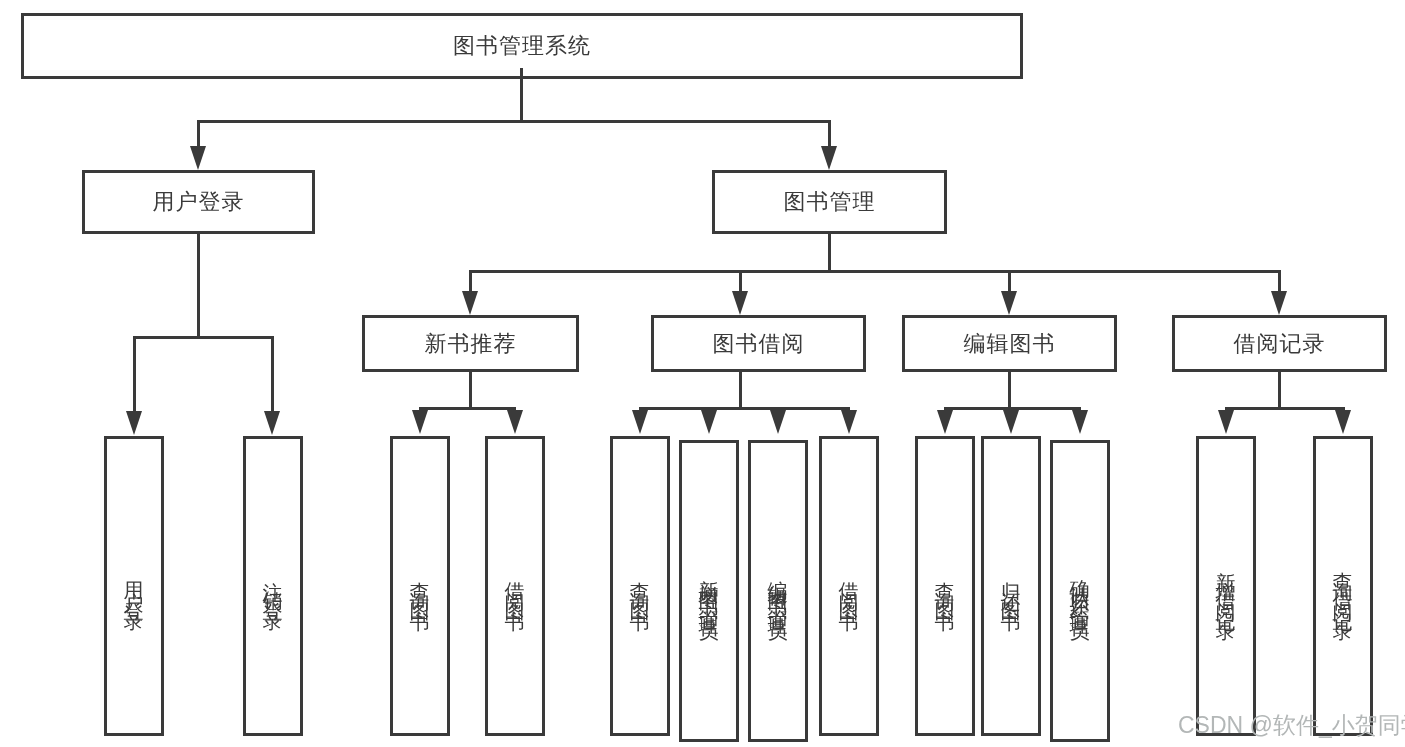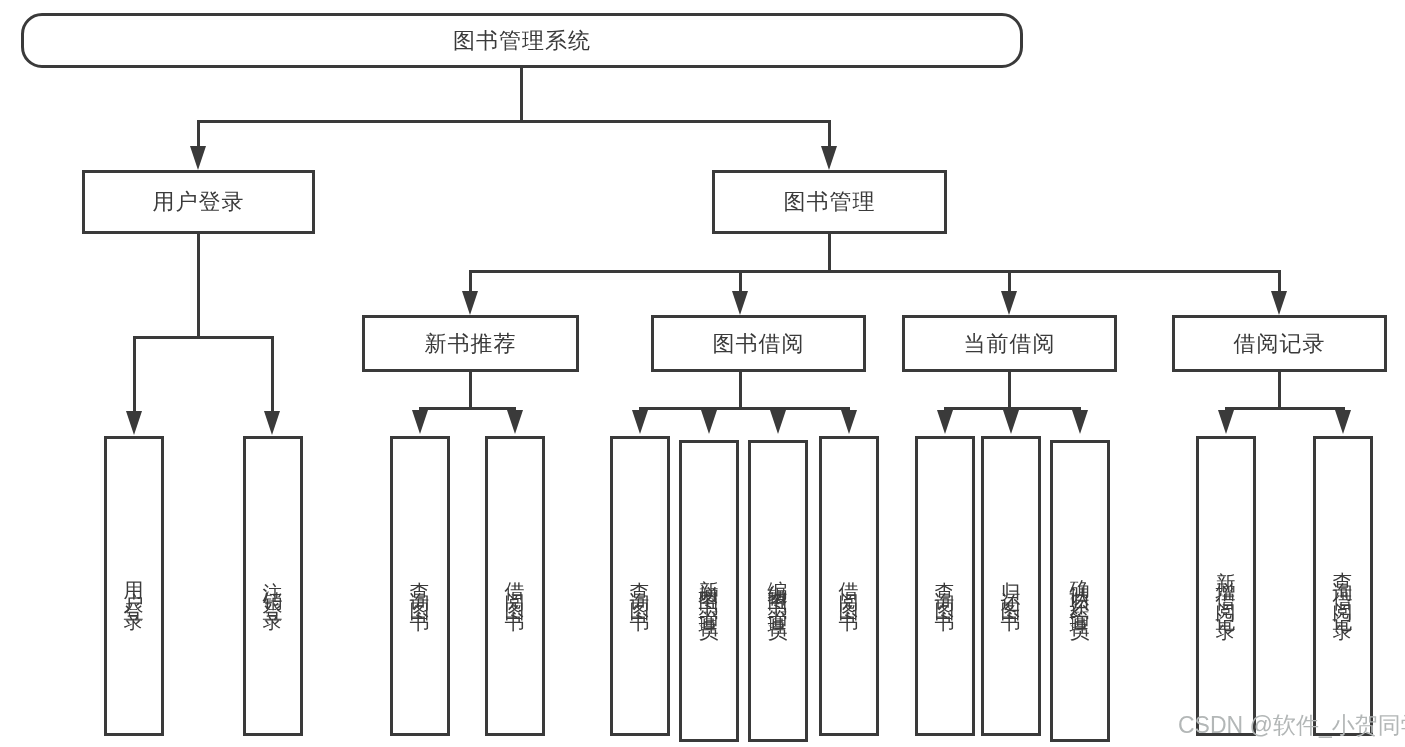--- a/index.html
+++ b/index.html
@@ -62,21 +62,21 @@
     color: #b3b7b7;
     white-space: nowrap;
     z-index: 10;
   }
 </style>
 </head>
 <body>
 
 <div id="stage">
 
-  <div class="box hbox" style="left:21px; top:13px; width:1002px; height:55px;border-radius:21px;">
+  <div class="box hbox" style="left:21px; top:13px; width:1002px; height:66px;">
     <span>图书管理系统</span>
   </div>
 
   <div class="vline" style="left:520px; top:68px; height:52px;"></div>
   <div class="hline" style="left:198px; top:120px; width:633px;"></div>
   <div class="vline" style="left:197px; top:120px; height:28px;"></div>
   <div class="arrow-down" style="left:190px; top:146px;"></div>
   <div class="vline" style="left:828px; top:120px; height:28px;"></div>
   <div class="arrow-down" style="left:821px; top:146px;"></div>
 
@@ -105,21 +105,21 @@
   <div class="vline" style="left:1278px; top:270px; height:22px;"></div>
   <div class="arrow-down" style="left:1271px; top:291px;"></div>
 
   <div class="box hbox" style="left:362px; top:315px; width:217px; height:57px;">
     <span>新书推荐</span>
   </div>
   <div class="box hbox" style="left:651px; top:315px; width:215px; height:57px;">
     <span>图书借阅</span>
   </div>
   <div class="box hbox" style="left:902px; top:315px; width:215px; height:57px;">
-    <span>当前借阅</span>
+    <span>编辑图书</span>
   </div>
   <div class="box hbox" style="left:1172px; top:315px; width:215px; height:57px;">
     <span>借阅记录</span>
   </div>
 
   <div class="vline" style="left:469px; top:372px; height:35px;"></div>
   <div class="hline" style="left:419px; top:407px; width:97px;"></div>
   <div class="arrow-down" style="left:412px; top:410px;"></div>
   <div class="arrow-down" style="left:507px; top:410px;"></div>
 

